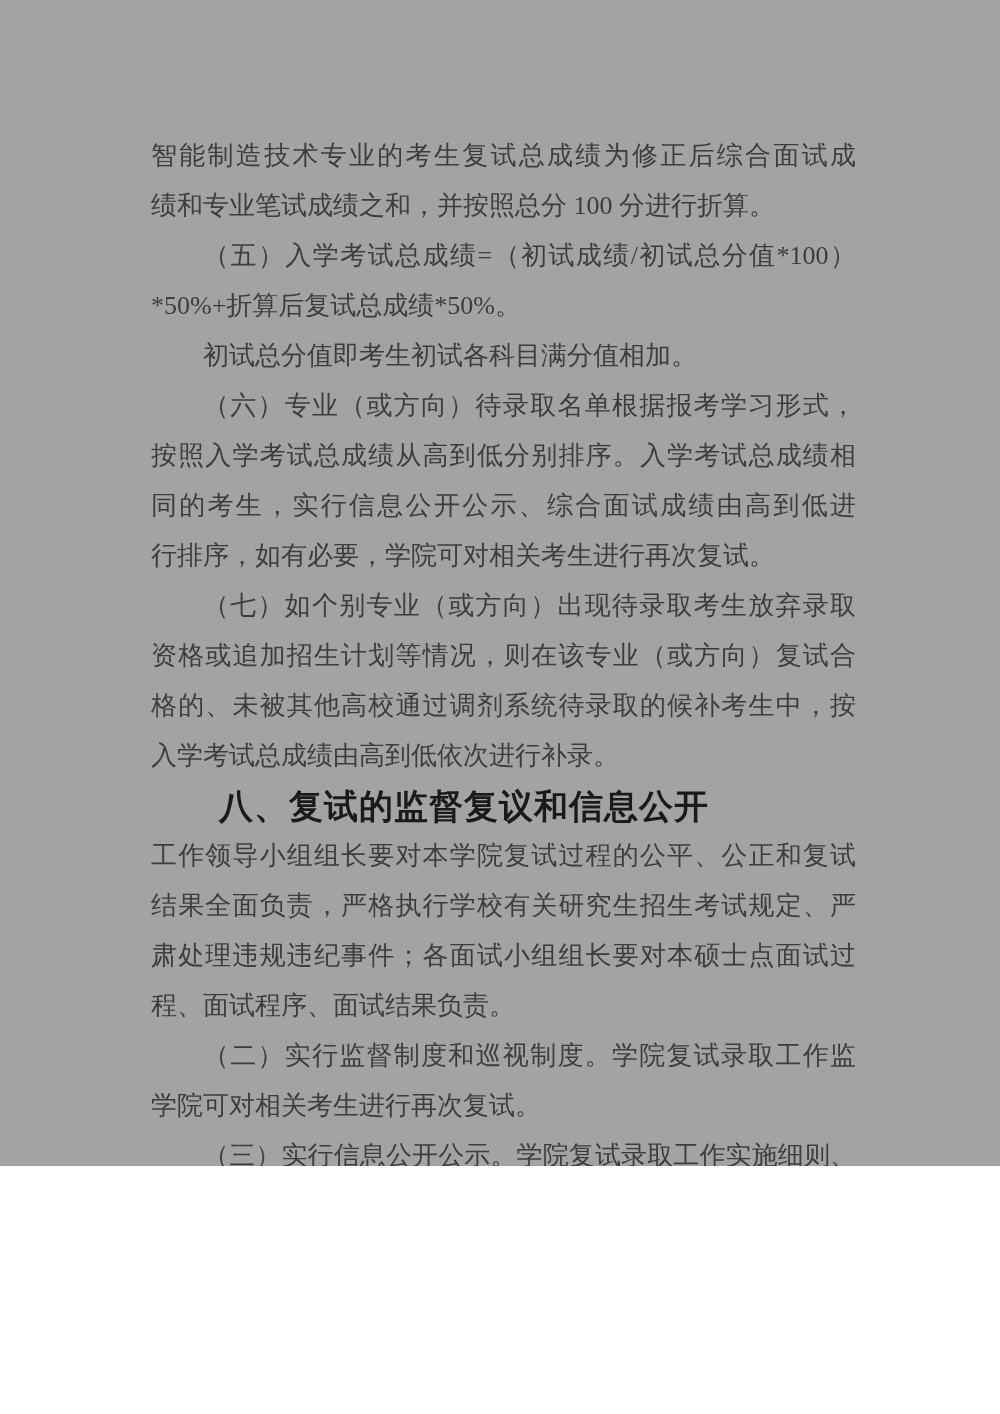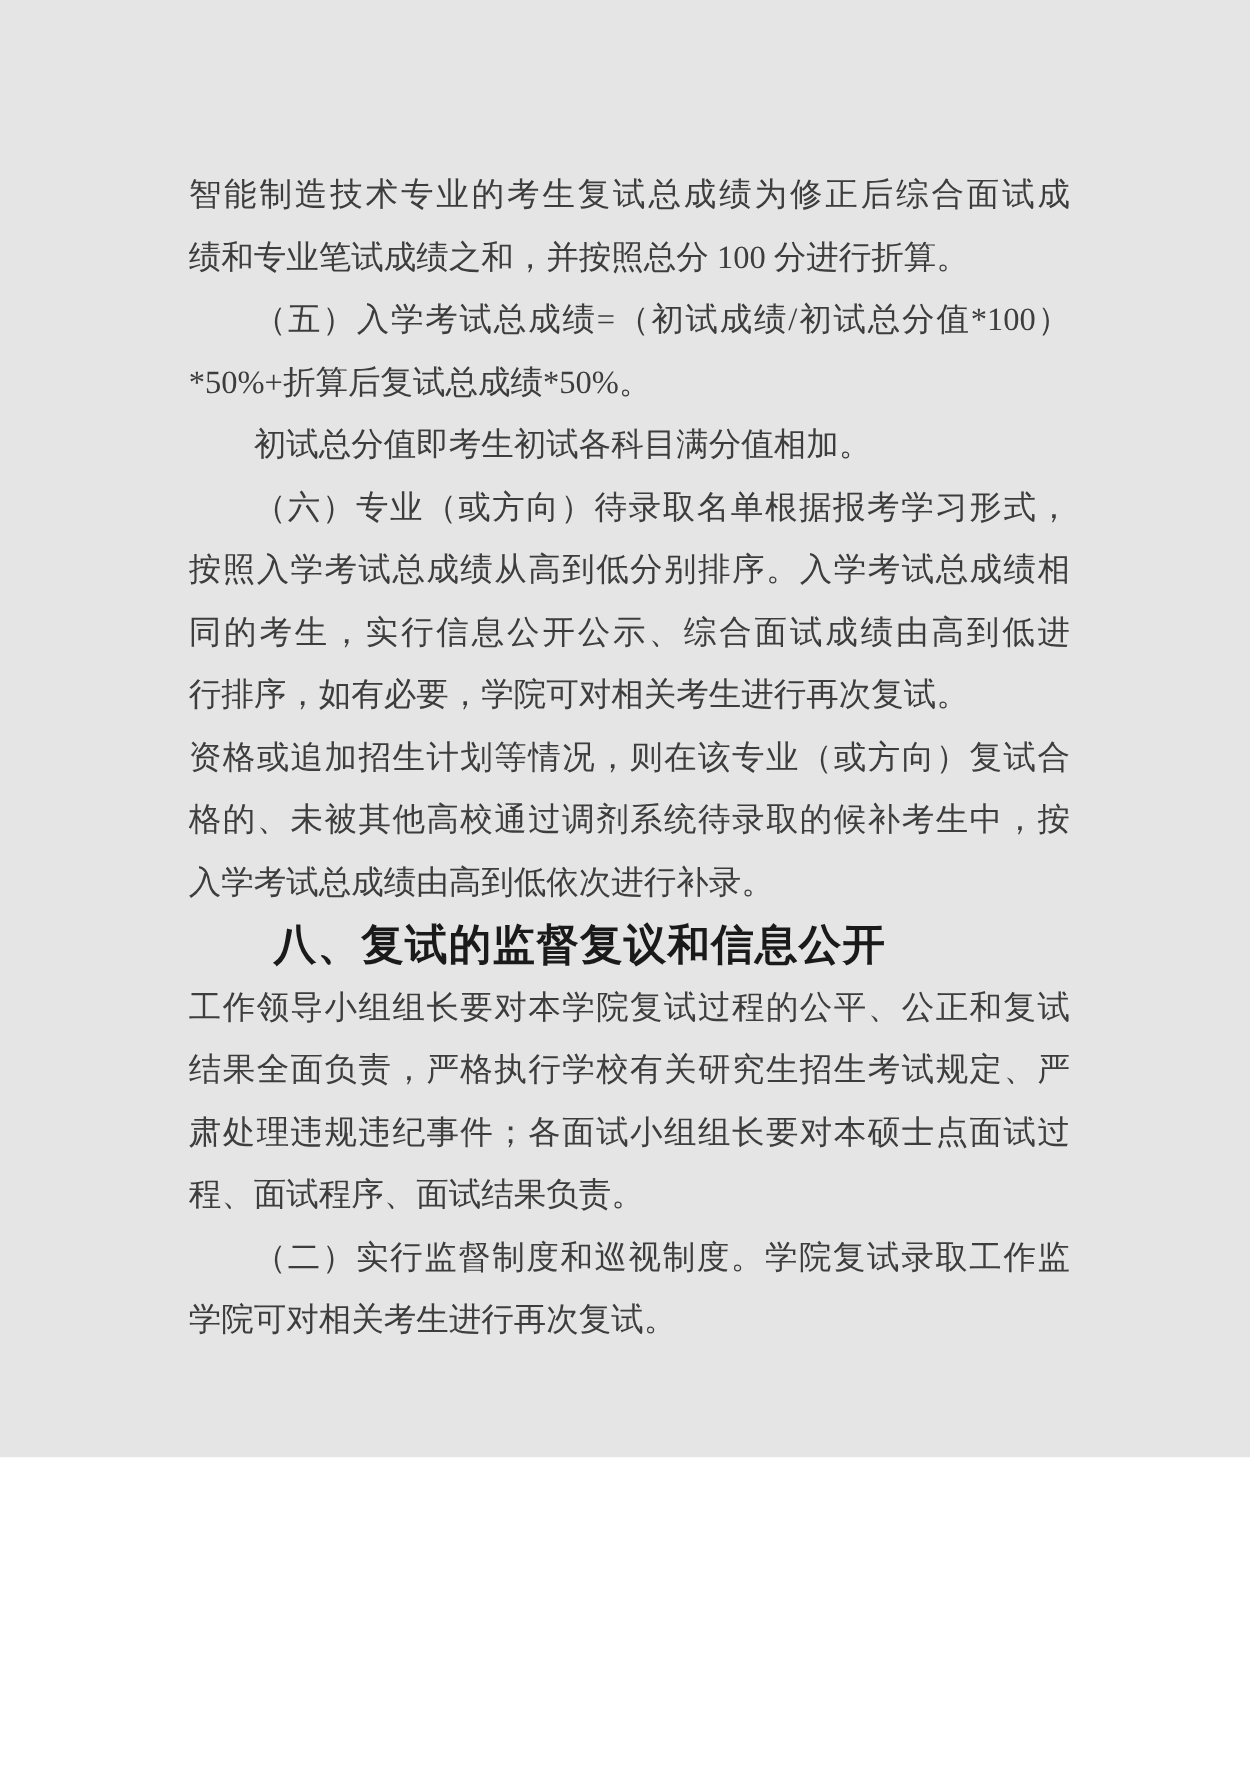--- a/index.html
+++ b/index.html
@@ -4,21 +4,21 @@
 <style>
   html, body {
     margin: 0;
     padding: 0;
     background: #ffffff;
   }
   .page {
     position: relative;
     width: 1000px;
     height: 1166px;
-    background: #e5e5e5;
+    background: #a3a3a3;
     overflow: hidden;
   }
   .textcol {
     position: absolute;
     left: 151px;
     top: 131px;
     width: 705px;
     color: #3d3d3d;
     font-family: "Liberation Serif", "DejaVu Serif", serif;
     font-size: 26px;
@@ -78,20 +78,21 @@
     </p>
 
     <p class="para">
       <span class="ln j i" style="display: block;">（六）专业（或方向）待录取名单根据报考学习形式，</span>
       <span class="ln j" style="display: block;">按照入学考试总成绩从高到低分别排序。入学考试总成绩相</span>
       <span class="ln j" style="display: block;">同的考生，实行信息公开公示、综合面试成绩由高到低进</span>
       <span class="ln" style="display: block;">行排序，如有必要，学院可对相关考生进行再次复试。</span>
     </p>
 
     <p class="para">
+      <span class="ln j i" style="display: block;">（七）如个别专业（或方向）出现待录取考生放弃录取</span>
       <span class="ln j" style="display: block;">资格或追加招生计划等情况，则在该专业（或方向）复试合</span>
       <span class="ln j" style="display: block; font-family: Liberation Serif, serif;">格的、未被其他高校通过调剂系统待录取的候补考生中，按</span>
       <span class="ln" style="display: block;">入学考试总成绩由高到低依次进行补录。</span>
     </p>
 
     <p class="para">
       <span class="ln i hd" style="display: block;">八、复试的监督复议和信息公开</span>
     </p>
 
     <p class="para">
@@ -100,16 +101,17 @@
       <span class="ln j" style="display: block;">肃处理违规违纪事件；各面试小组组长要对本硕士点面试过</span>
       <span class="ln" style="display: block;">程、面试程序、面试结果负责。</span>
     </p>
 
     <p class="para">
       <span class="ln j i" style="display: block;">（二）实行监督制度和巡视制度。学院复试录取工作监</span>
       <span class="ln" style="display: block;">学院可对相关考生进行再次复试。</span>
     </p>
 
     <p class="para">
+      <span class="ln j i" style="display: block;">（三）实行信息公开公示。学院复试录取工作实施细则、</span>
     </p>
 
   </div>
 </div>
 
 </body></html>

